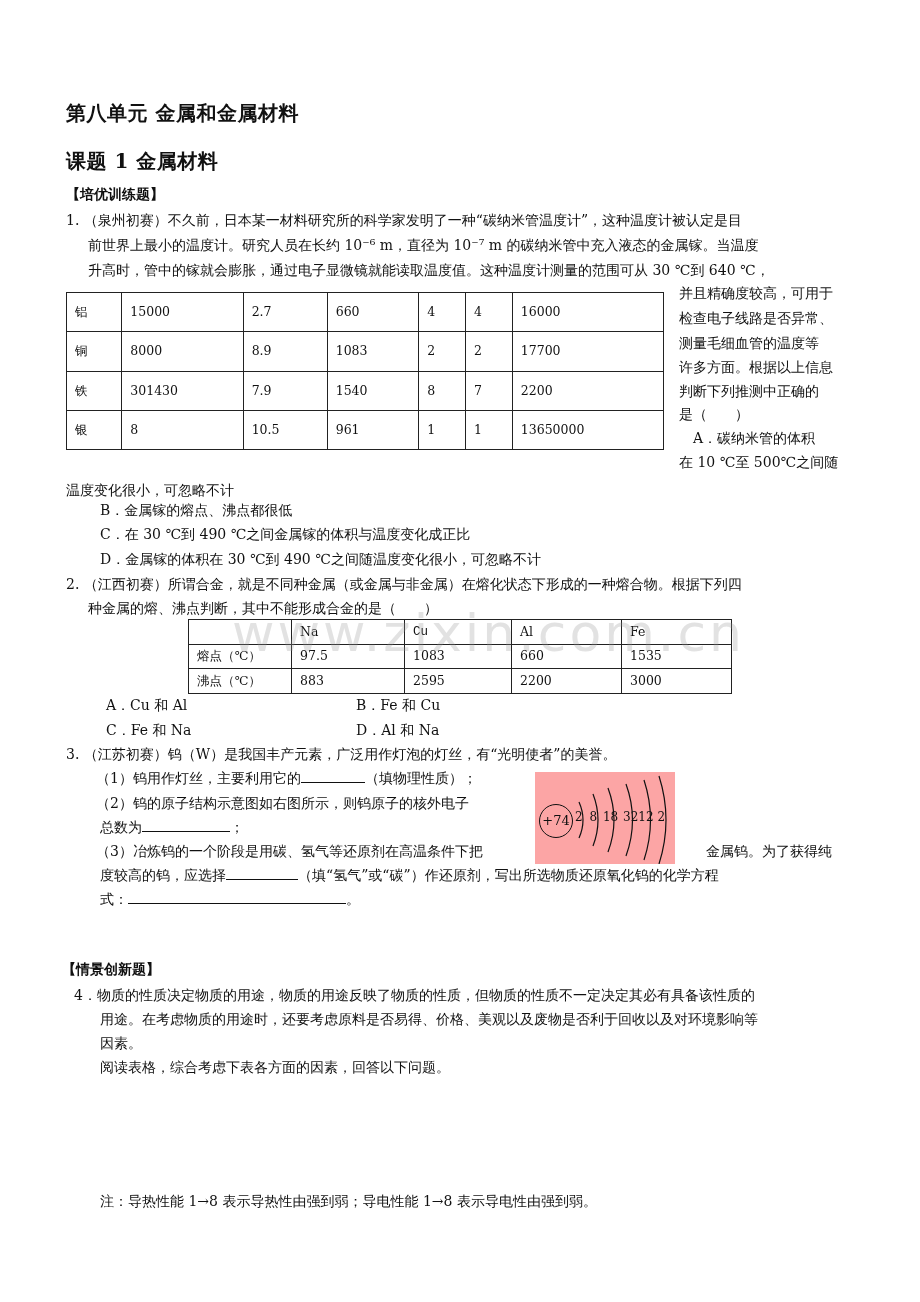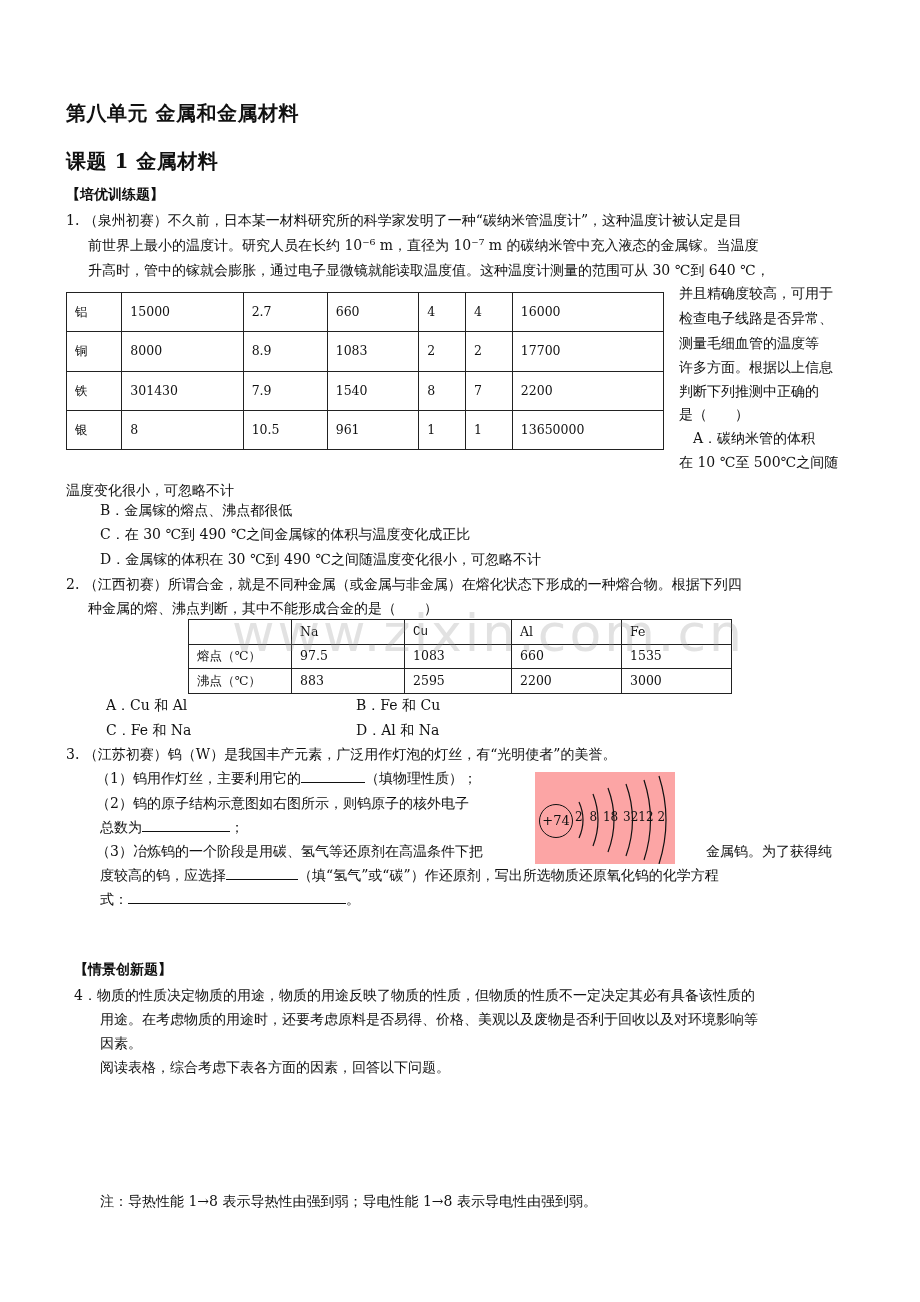--- a/index.html
+++ b/index.html
@@ -153,19 +153,19 @@
   <div class="nuc">+74</div>
   <div class="nums">
     <span>2</span>
     <span style="margin-left:3px;">8</span>
     <span style="margin-left:2px;">18</span>
     <span style="margin-left:1px;">32</span><span>12</span>
     <span>2</span>
   </div>
 </div>
 
-<div class="abs sec" style="left:74px;top:961px;">【情景创新题】</div>
+<div class="abs sec" style="left:62px;top:961px;">【情景创新题】</div>
 <div class="abs t" style="left:74px;top:985px;">4．物质的性质决定物质的用途，物质的用途反映了物质的性质，但物质的性质不一定决定其必有具备该性质的</div>
 <div class="abs t" style="left:100px;top:1009px;">用途。在考虑物质的用途时，还要考虑原料是否易得、价格、美观以及废物是否利于回收以及对环境影响等</div>
 <div class="abs t" style="left:100px;top:1033px;">因素。</div>
 <div class="abs t" style="left:100px;top:1057px;">阅读表格，综合考虑下表各方面的因素，回答以下问题。</div>
 
 <div class="abs t" style="left:100px;top:1191px;">注：导热性能 1→8 表示导热性由强到弱；导电性能 1→8 表示导电性由强到弱。</div>
 
 </body></html>

